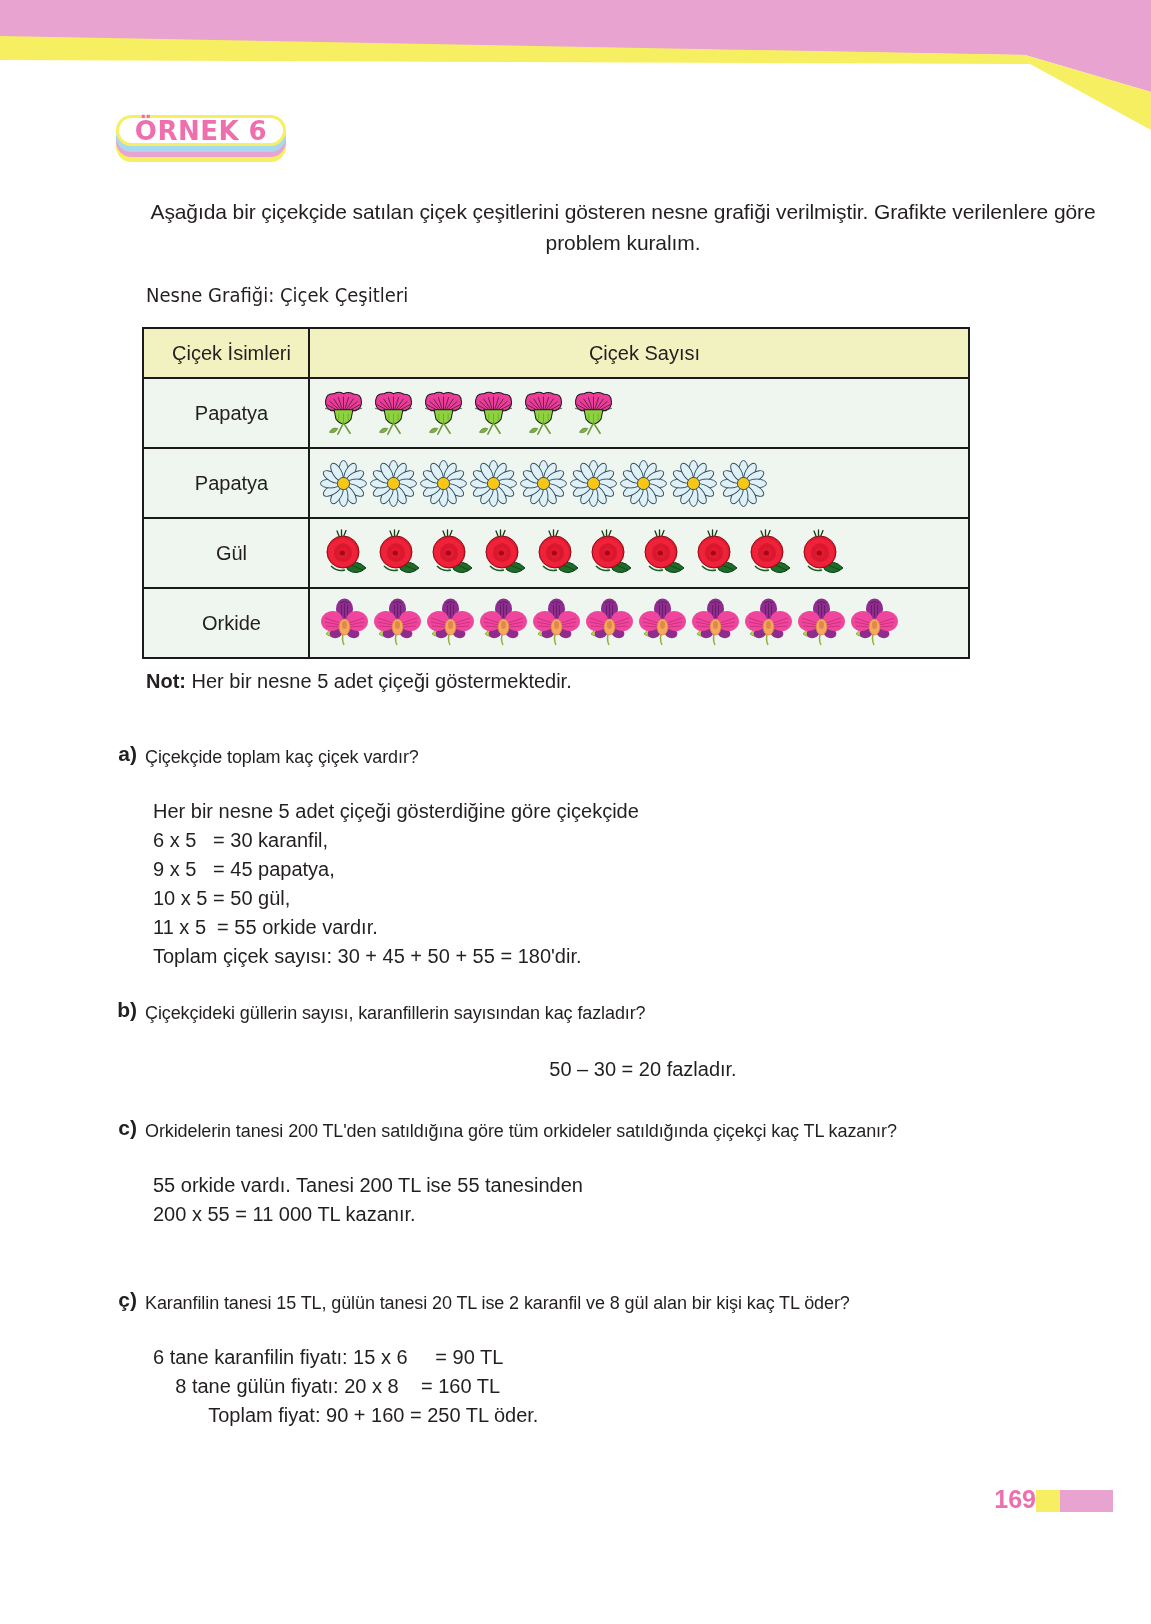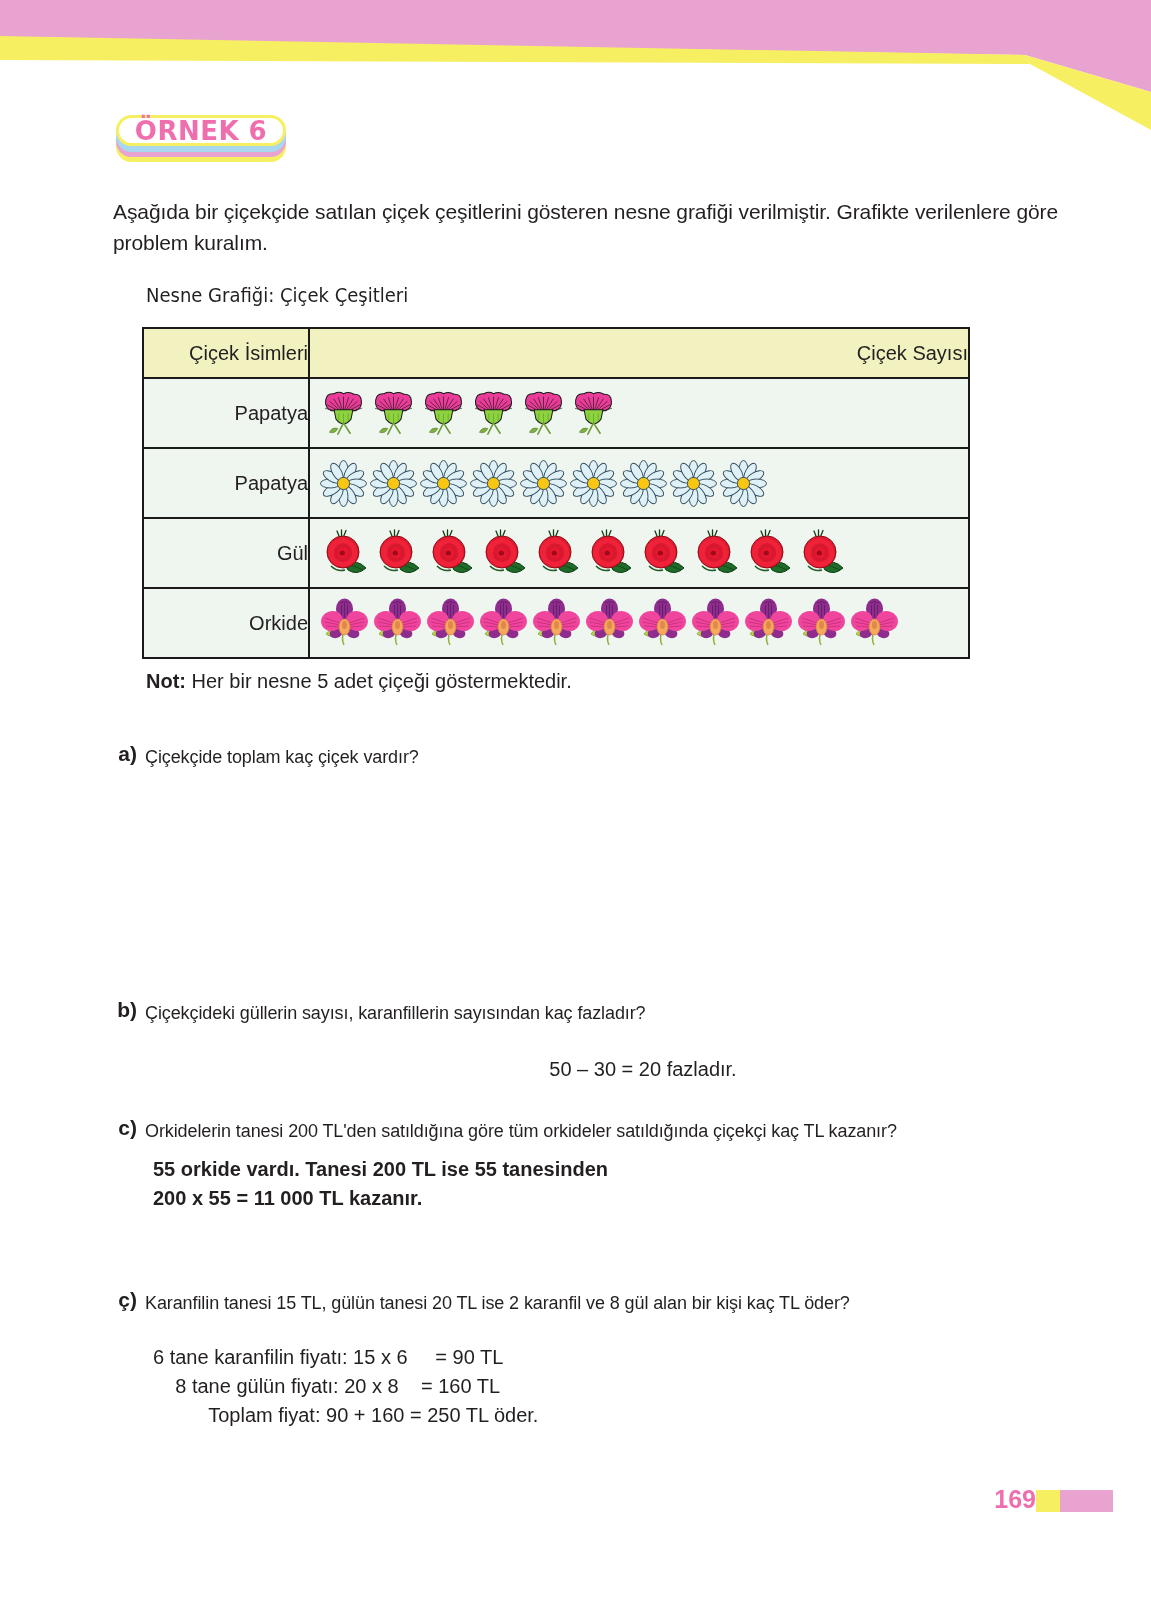--- a/index.html
+++ b/index.html
@@ -62,20 +62,21 @@
   
   .intro {
     position: absolute;
     left: 113px;
     top: 196px;
     width: 1020px;
     font-size: 21px;
     line-height: 31px;
     color: #231f20;
     letter-spacing: -0.1px;
+    text-align: center;
   }
 
   .graph-title {
     position: absolute;
     left: 146px;
     top: 283px;
     font-size: 20px;
     color: #231f20;
     font-family: "DejaVu Sans Condensed", "Liberation Sans", sans-serif;
     font-weight: 500;
@@ -86,21 +87,21 @@
     position: absolute;
     left: 142px;
     top: 327px;
     width: 828px;
     border-collapse: collapse;
     table-layout: fixed;
   }
   #flower-table td, #flower-table th {
     border: 2px solid #1a1a1a;
     padding: 0;
-    text-align: right;
+    text-align: center;
     vertical-align: middle;
   }
   #flower-table .col-name { width: 166px; }
   #flower-table thead td {
     background: #f2f2c0;
     height: 48px;
     font-size: 20px;
     color: #231f20;
     padding-left: 11px;
   }
@@ -758,36 +759,42 @@
 
 <div class="note">
   <b>Not:</b><span> Her bir nesne 5 adet çiçeği göstermektedir.</span>
 </div>
 
 <div class="q-block" style="left:113px; top:742px; width:1020px;">
   <div class="q-row">
     <span class="q-letter">a)</span>
     <span class="q-text">Çiçekçide toplam kaç çiçek vardır?</span>
   </div>
+  <div class="answer" style="margin-top:24px;">Her bir nesne 5 adet çiçeği gösterdiğine göre çiçekçide
+6 x 5   = 30 karanfil,
+9 x 5   = 45 papatya,
+10 x 5 = 50 gül,
+11 x 5  = 55 orkide vardır.
+Toplam çiçek sayısı: 30 + 45 + 50 + 55 = 180'dir.</div>
 </div>
 
 <div class="q-block" style="left:113px; top:998px; width:1020px;">
   <div class="q-row">
     <span class="q-letter">b)</span>
     <span class="q-text">Çiçekçideki güllerin sayısı, karanfillerin sayısından kaç fazladır?</span>
   </div>
   <div class="answer" style="margin-top:26px;text-align:center;">50 – 30 = 20 fazladır.</div>
 </div>
 
 <div class="q-block" style="left:113px; top:1116px; width:1025px;">
   <div class="q-row">
     <span class="q-letter">c)</span>
     <span class="q-text">Orkidelerin tanesi 200 TL'den satıldığına göre tüm orkideler satıldığında çiçekçi kaç TL kazanır?</span>
   </div>
-  <div class="answer" style="margin-top:8px;font-weight:bold;">55 orkide vardı. Tanesi 200 TL ise 55 tanesinden
+  <div class="answer" style="margin-top:24px;">55 orkide vardı. Tanesi 200 TL ise 55 tanesinden
 200 x 55 = 11 000 TL kazanır.</div>
 </div>
 
 <div class="q-block" style="left:113px; top:1288px; width:1025px;">
   <div class="q-row">
     <span class="q-letter">ç)</span>
     <span class="q-text">Karanfilin tanesi 15 TL, gülün tanesi 20 TL ise 2 karanfil ve 8 gül alan bir kişi kaç TL öder?</span>
   </div>
   <div class="answer" style="margin-top:24px;">6 tane karanfilin fiyatı: 15 x 6     = 90 TL
     8 tane gülün fiyatı: 20 x 8    = 160 TL

